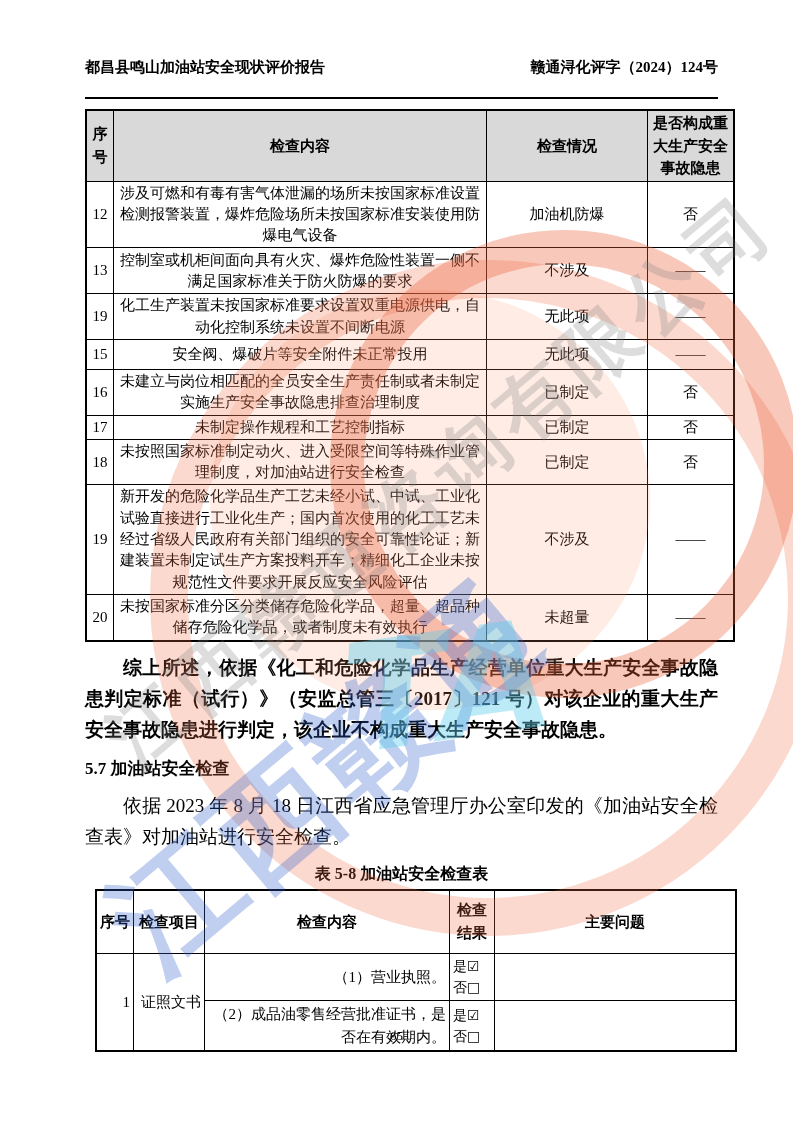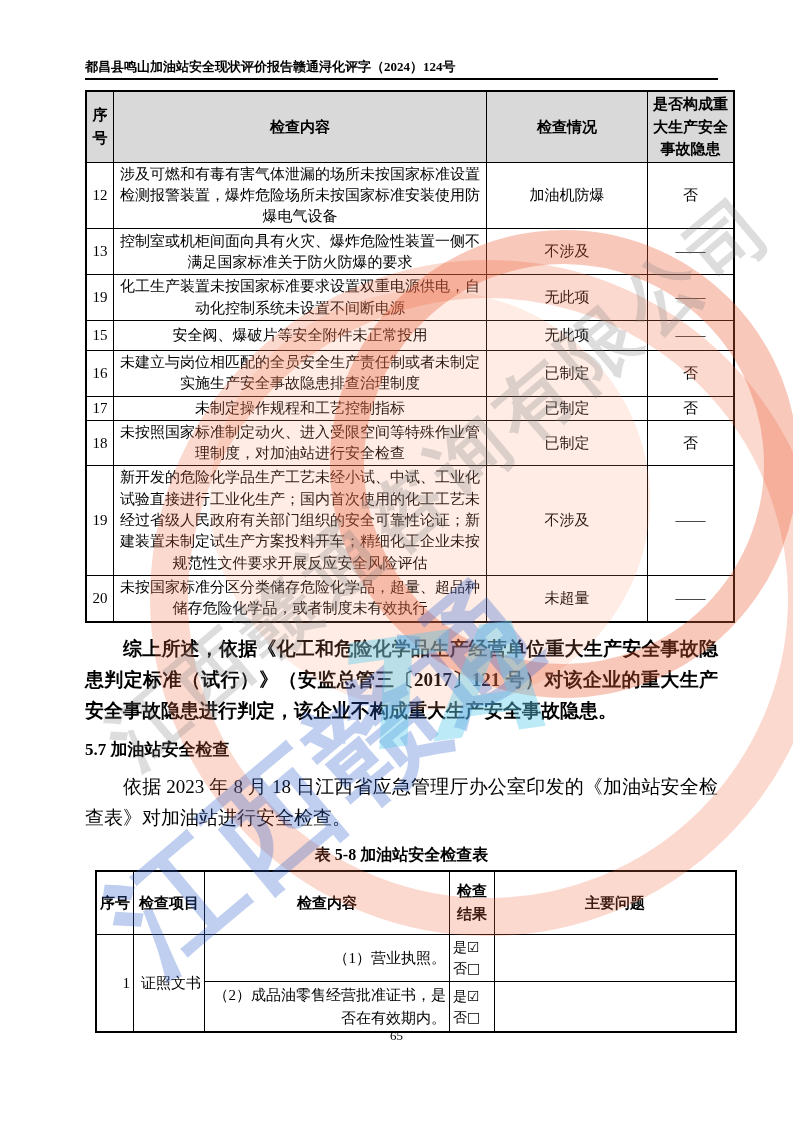--- a/index.html
+++ b/index.html
@@ -12,23 +12,23 @@
     font-family:"Liberation Serif","DejaVu Serif","DejaVu Sans",serif;
     color:#000;
   }
   .content{
     position:relative;
     z-index:1;
     padding:58px 75px 0 85px;
   }
   
   .pagehead{
-    display:flex;align-items:flex-end;
-    font-size:13px;font-weight:bold;
-    padding-bottom:2px;
+    display:flex;justify-content:space-between;align-items:flex-end;
+    font-size:15px;font-weight:bold;
+    padding-bottom:20px;
     border-bottom:2px solid #000;
   }
   
   table{border-collapse:collapse;}
   .t1{
     margin-top:10px;
     width:633px;
     border:2px solid #000;
     table-layout:fixed;
     font-size:15px;

